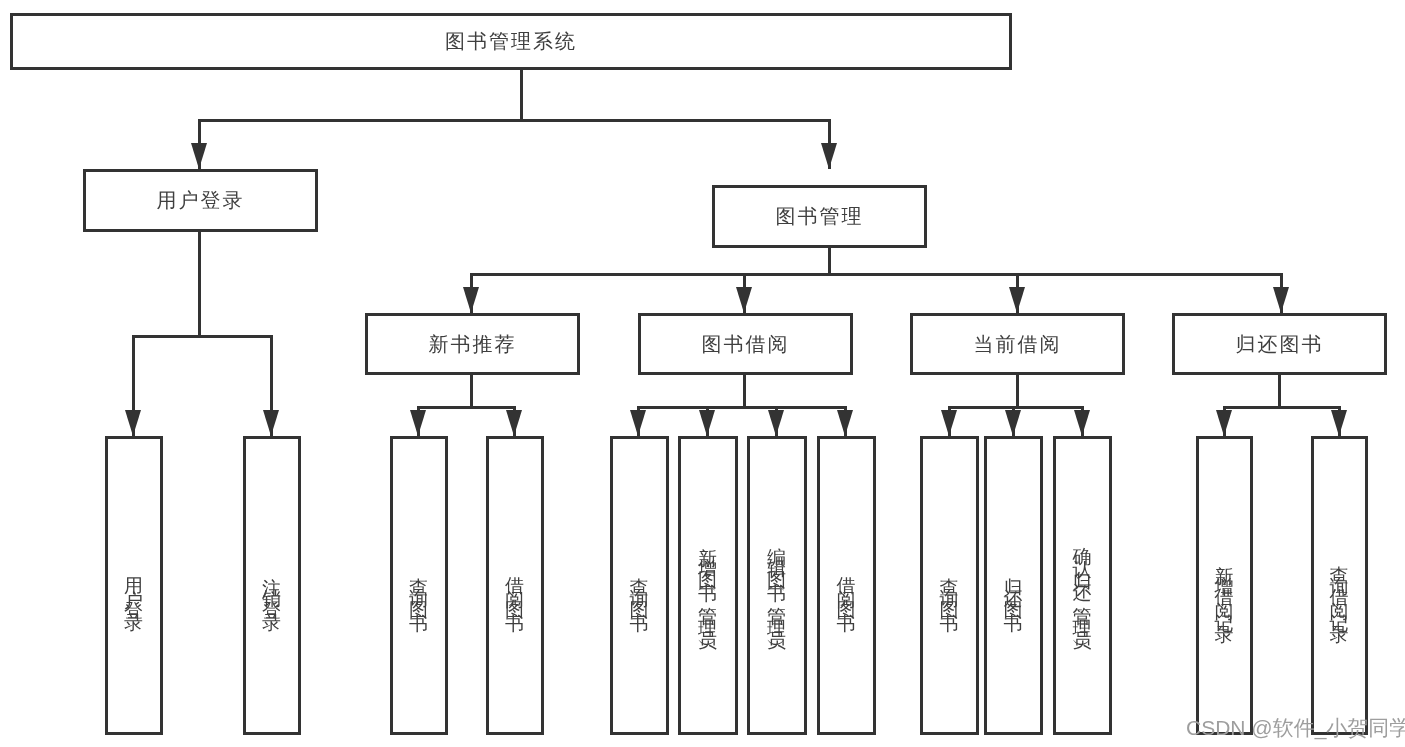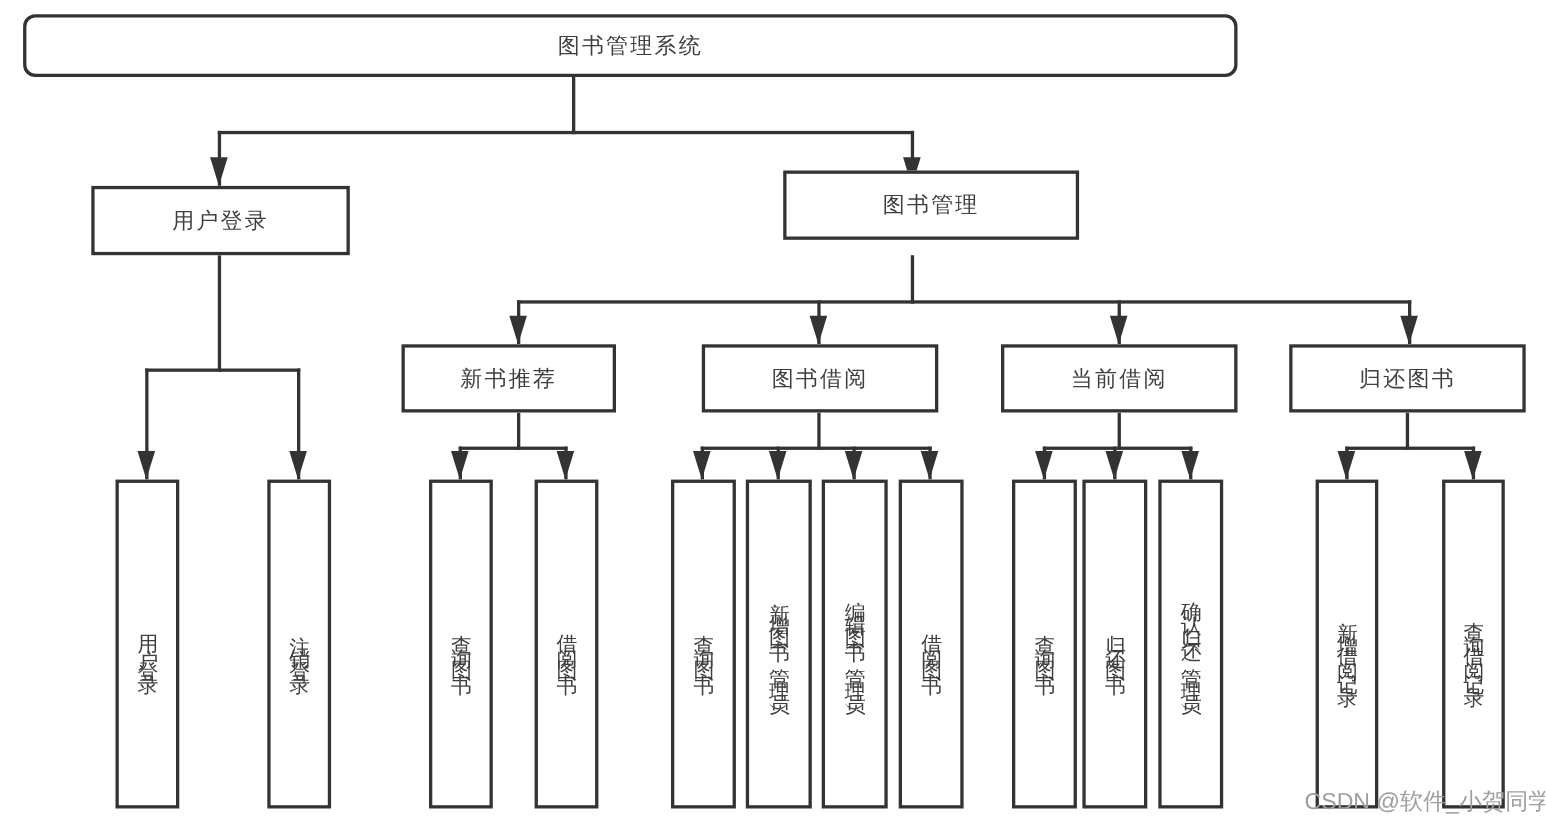--- a/index.html
+++ b/index.html
@@ -106,32 +106,32 @@
   <div class="arrow" style="left:1005px;top:410px;"></div>
   <div class="arrow" style="left:1074px;top:410px;"></div>
 
   <div class="vline" style="left:1278px;top:375px;height:34px;"></div>
   <div class="hline" style="left:1223px;top:406px;width:118px;"></div>
   <div class="vline" style="left:1223px;top:406px;height:30px;"></div>
   <div class="vline" style="left:1338px;top:406px;height:30px;"></div>
   <div class="arrow" style="left:1216px;top:410px;"></div>
   <div class="arrow" style="left:1331px;top:410px;"></div>
 
-  <div class="box h" style="left:21px;top:13px;width:1104px;height:57px;border-radius:11px;">
+  <div class="box h" style="left:10px;top:13px;width:1002px;height:57px;">
     <span>图书管理系统</span>
   </div>
 
   <div class="box h" style="left:83px;top:169px;width:235px;height:63px;">
     <span>用户登录</span>
   </div>
-  <div class="box h" style="left:712px;top:155px;width:269px;height:63px;justify-content:center;">
+  <div class="box h" style="left:712px;top:185px;width:215px;height:63px;justify-content:center;">
     <span>图书管理</span>
   </div>
 
-  <div class="box h" style="left:365px;top:313px;width:195px;height:62px;">
+  <div class="box h" style="left:365px;top:313px;width:215px;height:62px;">
     <span>新书推荐</span>
   </div>
   <div class="box h" style="left:910px;top:313px;width:215px;height:62px;">
     <span>当前借阅</span>
   </div>
   <div class="box h" style="left:638px;top:313px;width:215px;height:62px;">
     <span>图书借阅</span>
   </div>
   <div class="box h" style="left:1172px;top:313px;width:215px;height:62px;">
     <span>归还图书</span>

